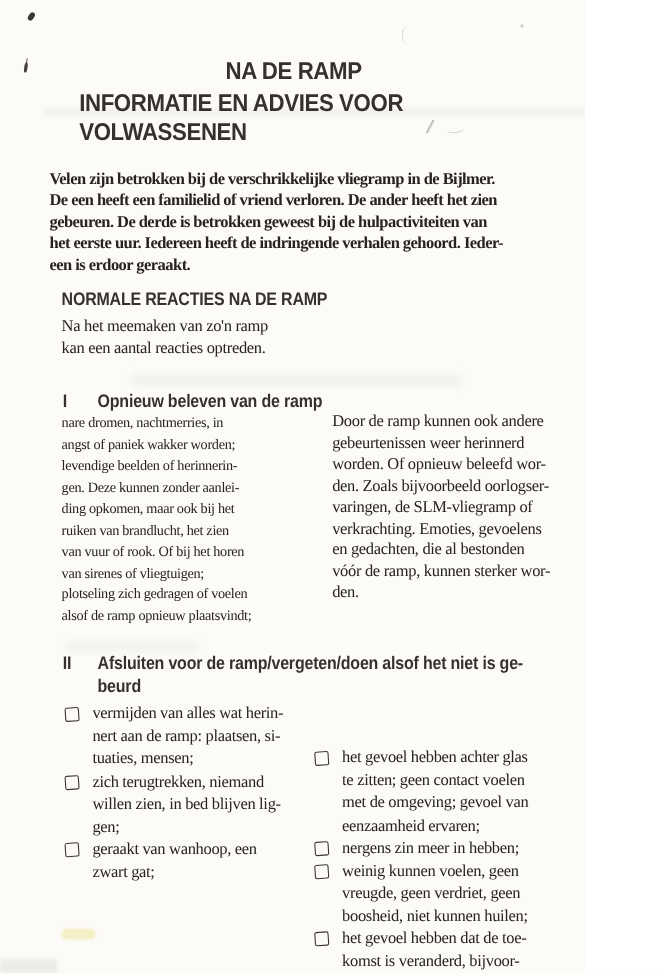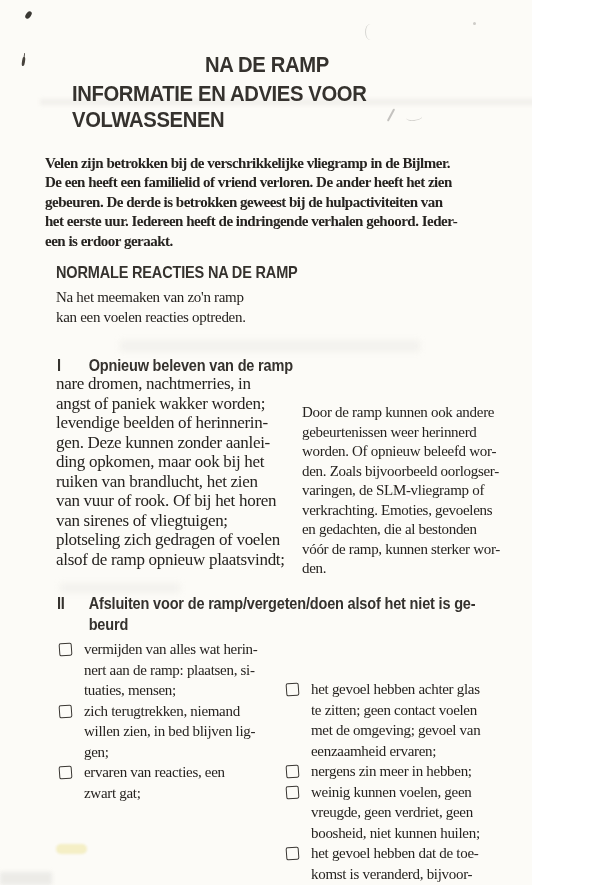--- a/index.html
+++ b/index.html
@@ -30,22 +30,22 @@
 
   .colNL { left: 56px;  top: 287px; font-size: 15px; line-height: 20px; }
   .colNR { left: 298px; top: 287px; font-size: 15px; line-height: 20px; }
 
   .sech { display: flex; font-size: 16.5px; letter-spacing: -0.2px; transform: scaleX(0.88); transform-origin: left top; line-height: 21px; }
   .s1h { left: 57px; top: 355px; }
   .s2h { left: 57px; top: 593px; }
   .sech .num { width: 36px; flex: none; }
   .sech .ht  { white-space: pre; }
 
-  .s1L { left: 56px;  top: 374px; font-size: 17px; line-height: 19.5px; font-family: Liberation Serif, serif; }
-  .s1R { left: 302px; top: 374px; font-size: 15px; line-height: 19.5px; margin-top: 29px; }
+  .s1L { left: 56px;  top: 374px; font-size: 13px; line-height: 19.5px; font-family: Liberation Serif, serif; }
+  .s1R { left: 302px; top: 374px; font-size: 15px; line-height: 19.5px; }
 
   .s2L { left: 57px;  top: 639px; width: 250px; }
   .s2R { left: 284px; top: 639px; width: 255px; margin-top: 40px; }
   .s2intro { font-size: 15px; line-height: 20.2px; }
   .item { display: flex; align-items: flex-start; }
   .item .box {
     flex: none;
     width: 11px; height: 11px;
     border: 1.8px solid #3a3733;
     border-radius: 2px;
@@ -97,21 +97,21 @@
   <div class="abs sans t2">INFORMATIE EN ADVIES VOOR VOLWASSENEN</div>
 
   <div class="abs serif pre intro">Velen zijn betrokken bij de verschrikkelijke vliegramp in de Bijlmer.
 De een heeft een familielid of vriend verloren. De ander heeft het zien
 gebeuren. De derde is betrokken geweest bij de hulpactiviteiten van
 het eerste uur. Iedereen heeft de indringende verhalen gehoord. Ieder-
 een is erdoor geraakt.</div>
 
   <div class="abs sans hN">NORMALE REACTIES NA DE RAMP</div>
   <div class="abs serif pre colNL">Na het meemaken van zo'n ramp
-kan een voelen reacties optreden.</div>
+kan een aantal reacties optreden.</div>
 
   <div class="abs sans sech s1h">
     <span class="num">I</span>
     <span class="ht">Opnieuw beleven van de ramp</span>
   </div>
   <div class="abs serif pre s1L">nare dromen, nachtmerries, in
 angst of paniek wakker worden;
 levendige beelden of herinnerin-
 gen. Deze kunnen zonder aanlei-
 ding opkomen, maar ook bij het
@@ -144,21 +144,21 @@
 tuaties, mensen;</span>
     </div>
     <div class="item">
       <span class="box"></span>
       <span class="serif pre itx">zich terugtrekken, niemand
 willen zien, in bed blijven lig-
 gen;</span>
     </div>
     <div class="item">
       <span class="box"></span>
-      <span class="serif pre itx">ervaren van reacties, een
+      <span class="serif pre itx">geraakt van wanhoop, een
 zwart gat;</span>
     </div>
   </div>
 
   <div class="abs s2R">
     <div class="item">
       <span class="box"></span>
       <span class="serif pre itx">het gevoel hebben achter glas
 te zitten; geen contact voelen
 met de omgeving; gevoel van

